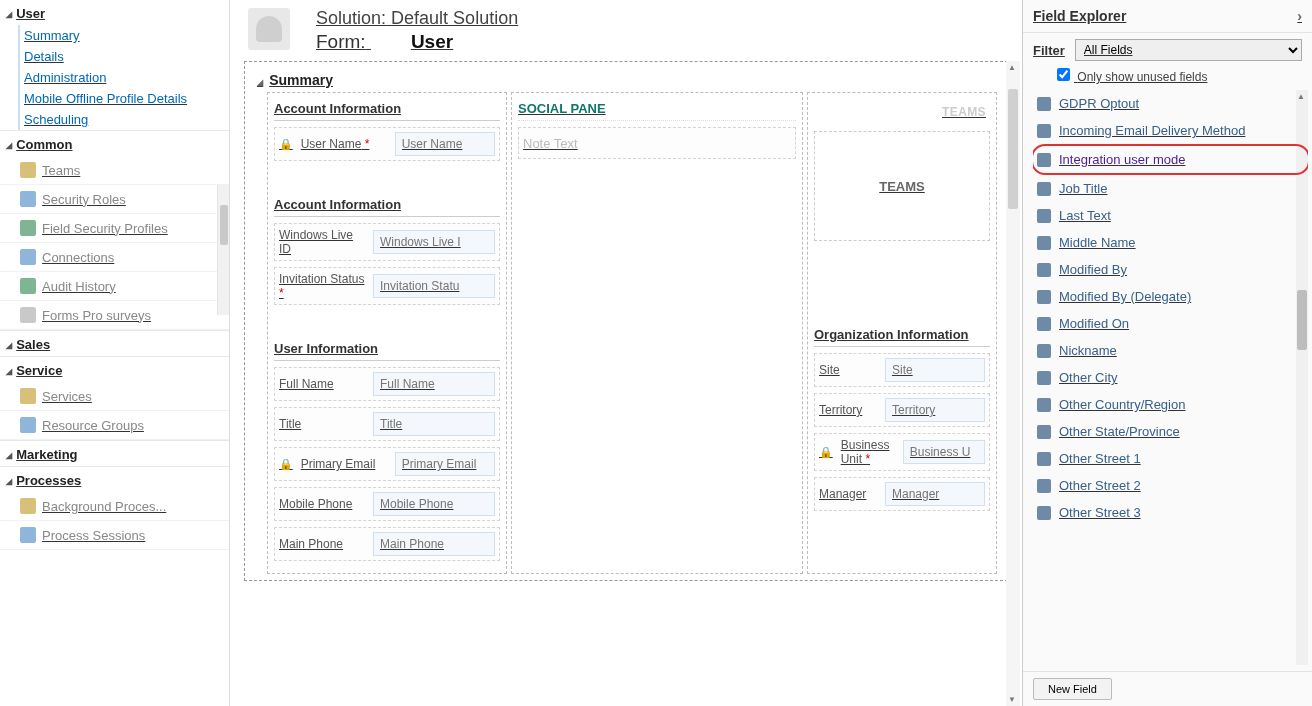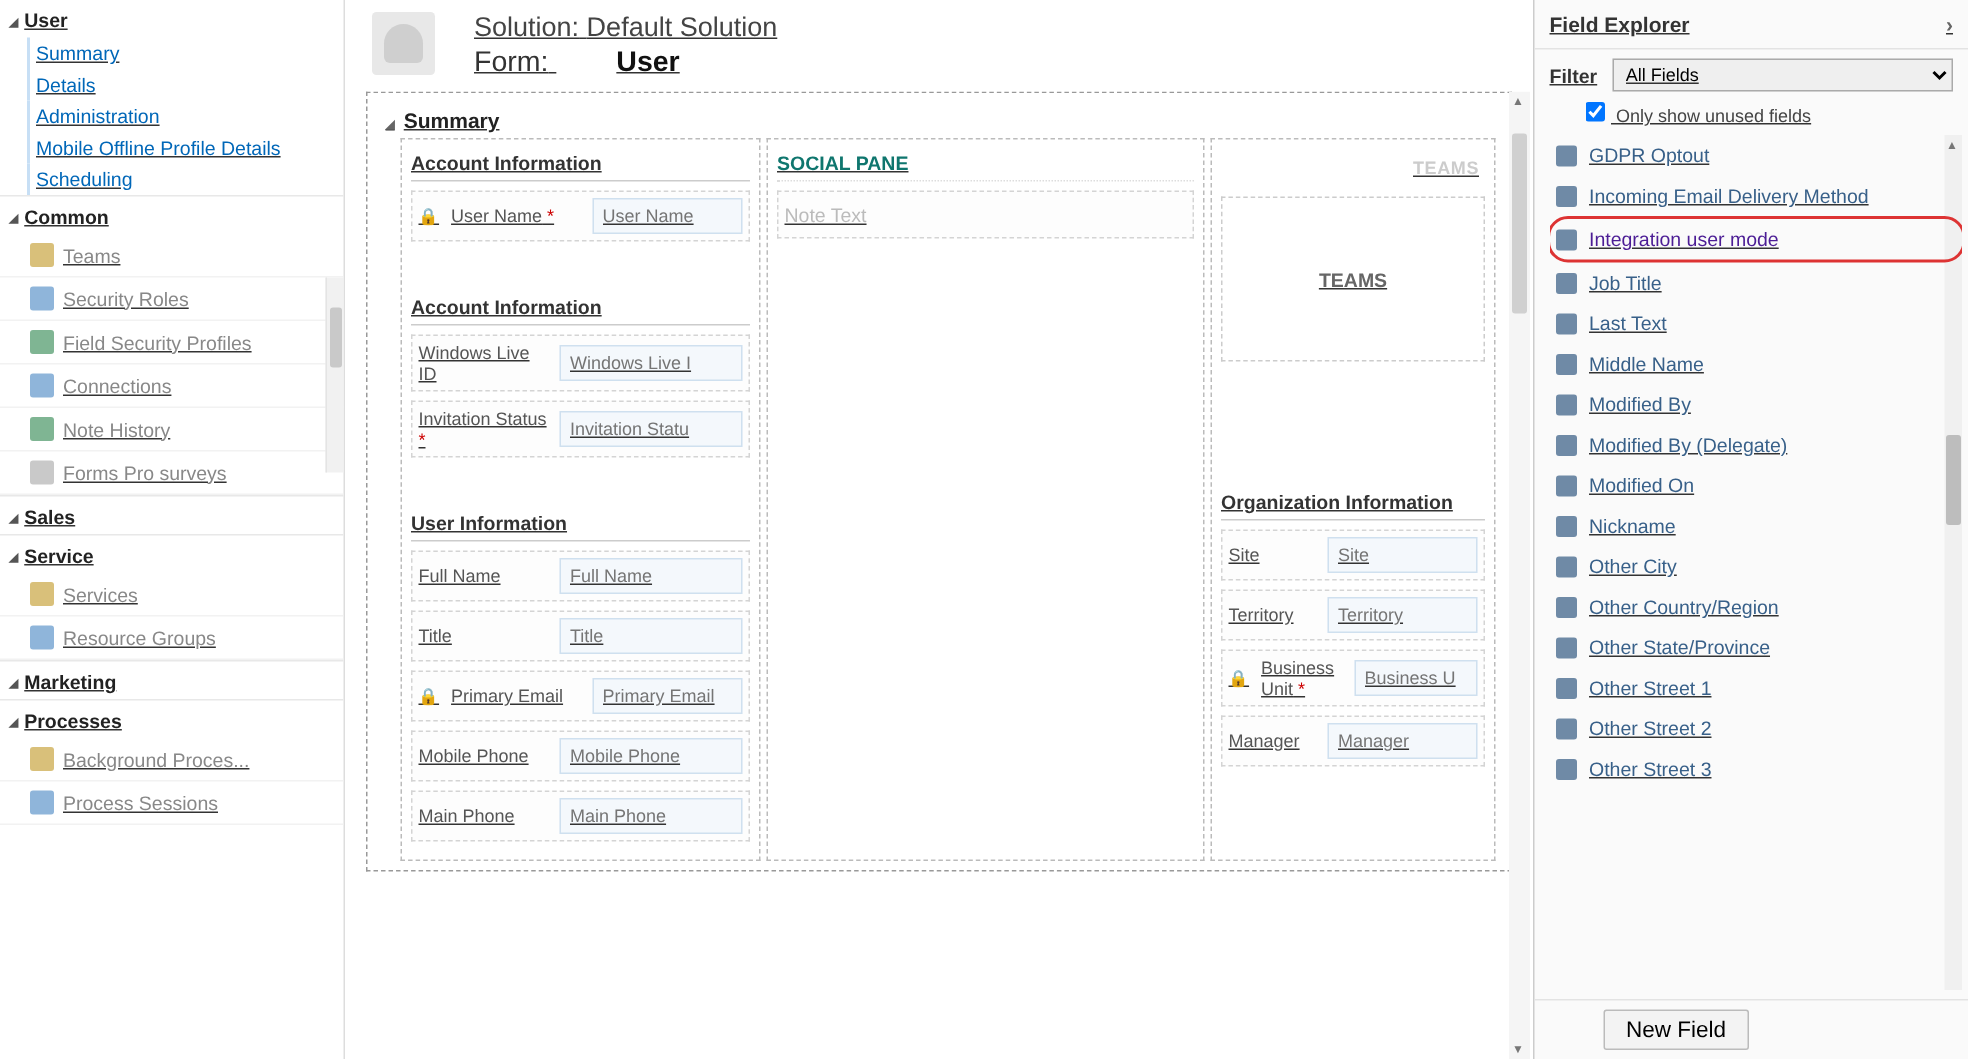--- a/index.html
+++ b/index.html
@@ -62,21 +62,21 @@
   .exp-check input{margin-right:4px;}
   .exp-list{ flex:1; overflow:auto; margin:0 4px 6px 10px; position:relative;}
   .exp-item{ display:flex; align-items:center; gap:8px; padding:6px 4px; color:#386089; cursor:grab; border-radius:2px;}
   .exp-item .cube{ width:14px; height:14px; background:#6f8aa6; border-radius:2px; flex:0 0 14px;}
   .highlight-ring{ border:2px solid #d33; border-radius:14px; position:relative; margin:0 -2px;}
   .highlight-ring .exp-item{color:#4c1d95;}
   .exp-scroll-stub{position:absolute; right:0; top:0; bottom:0; width:12px; background:#f0f0f0;}
   .exp-scroll-stub::before{content:"▲"; position:absolute; top:2px; left:1px; font-size:8px; color:#777;}
   .exp-scroll-stub .thumb{position:absolute; left:1px; top:200px; width:10px; height:60px; background:#bdbdbd; border-radius:2px;}
   .exp-footer{ padding:6px 10px; border-top:1px solid #e3e3e3;}
-  .exp-footer button{ font-size:15px; padding:4px 14px; background:#f3f3f3; border:1px solid #bbb; border-radius:2px; cursor:pointer;margin-left:36px;}
+  .exp-footer button{ font-size:11px; padding:4px 14px; background:#f3f3f3; border:1px solid #bbb; border-radius:2px; cursor:pointer;}
 </style>
 </head>
 <body>
 
 <div class="app">
 
   <div class="leftnav">
     <div class="leftnav-inner">
       <div class="nav-group-title caret">User</div>
       <div class="nav-entity-links" id="entity-links">
@@ -100,21 +100,21 @@
             <div class="nav-item">
               <span class="ico green"></span>
               <span>Field Security Profiles</span>
             </div>
             <div class="nav-item">
               <span class="ico blue"></span>
               <span>Connections</span>
             </div>
             <div class="nav-item">
               <span class="ico green"></span>
-              <span>Note History</span>
+              <span>Audit History</span>
             </div>
             <div class="nav-item">
               <span class="ico gray"></span>
               <span>Forms Pro surveys</span>
             </div>
           </div>
           <div class="nav-subgroup">
             <div class="nav-group-title caret">Sales</div>
           </div>
           <div class="nav-subgroup">

